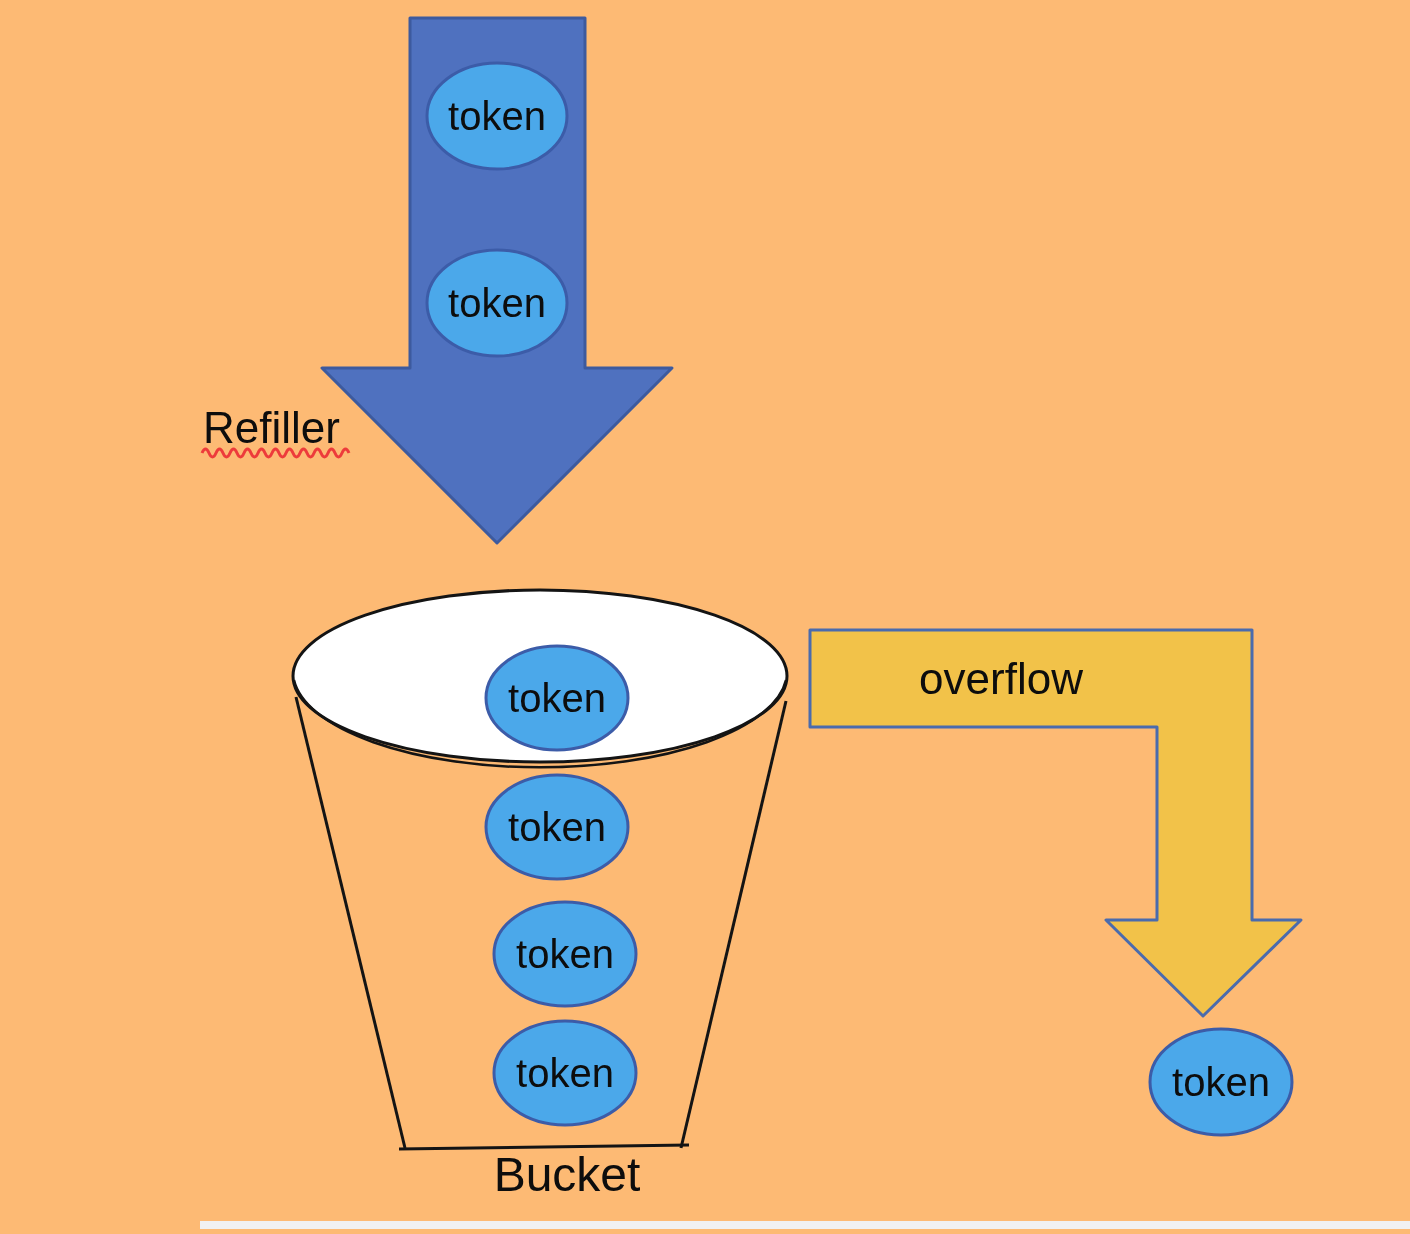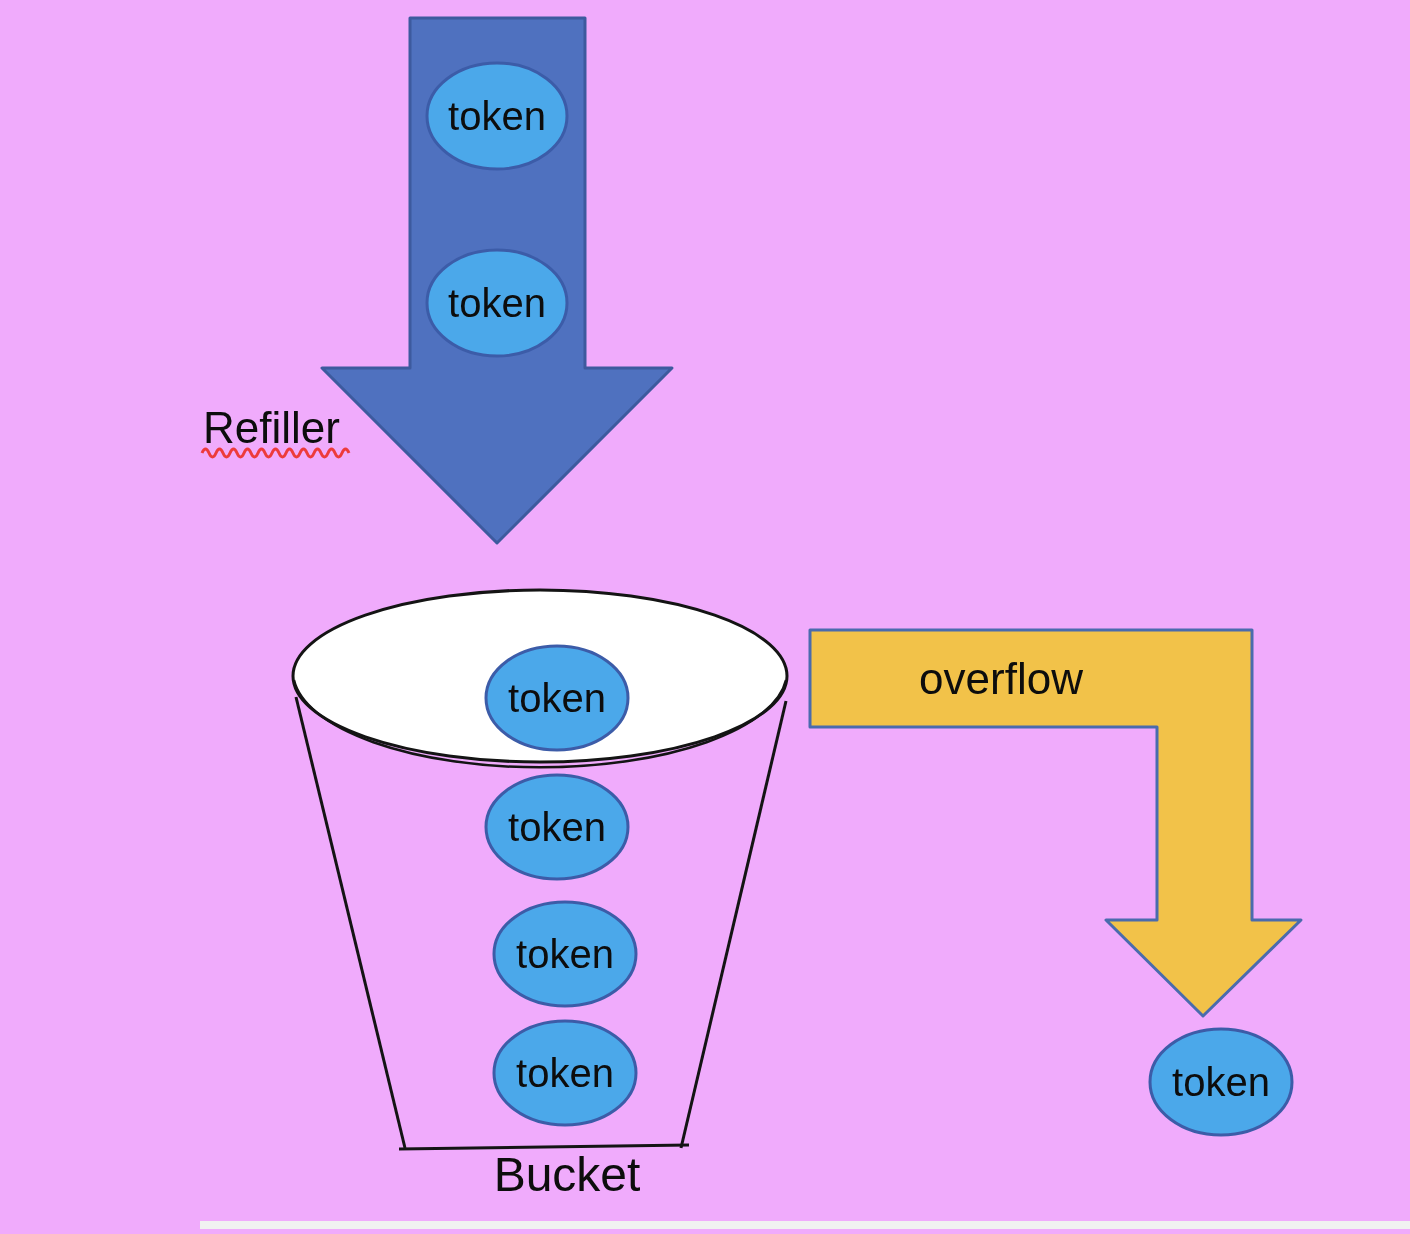--- a/index.html
+++ b/index.html
@@ -5,21 +5,21 @@
   html, body {
     margin: 0;
     padding: 0;
     background: #ffffff;
     font-family: "Liberation Sans", sans-serif;
   }
   .stage {
     position: relative;
     width: 1410px;
     height: 1234px;
-    background: #f0abfc;
+    background: #fdba74;
     overflow: hidden;
   }
   svg { display: block; }
   text {
     font-family: "Liberation Sans", sans-serif;
     fill: #0d0d0d;
   }
   .token-text { font-size: 40px; }
   .side-label { font-size: 44px; }
   .bucket-label { font-size: 48px; }

